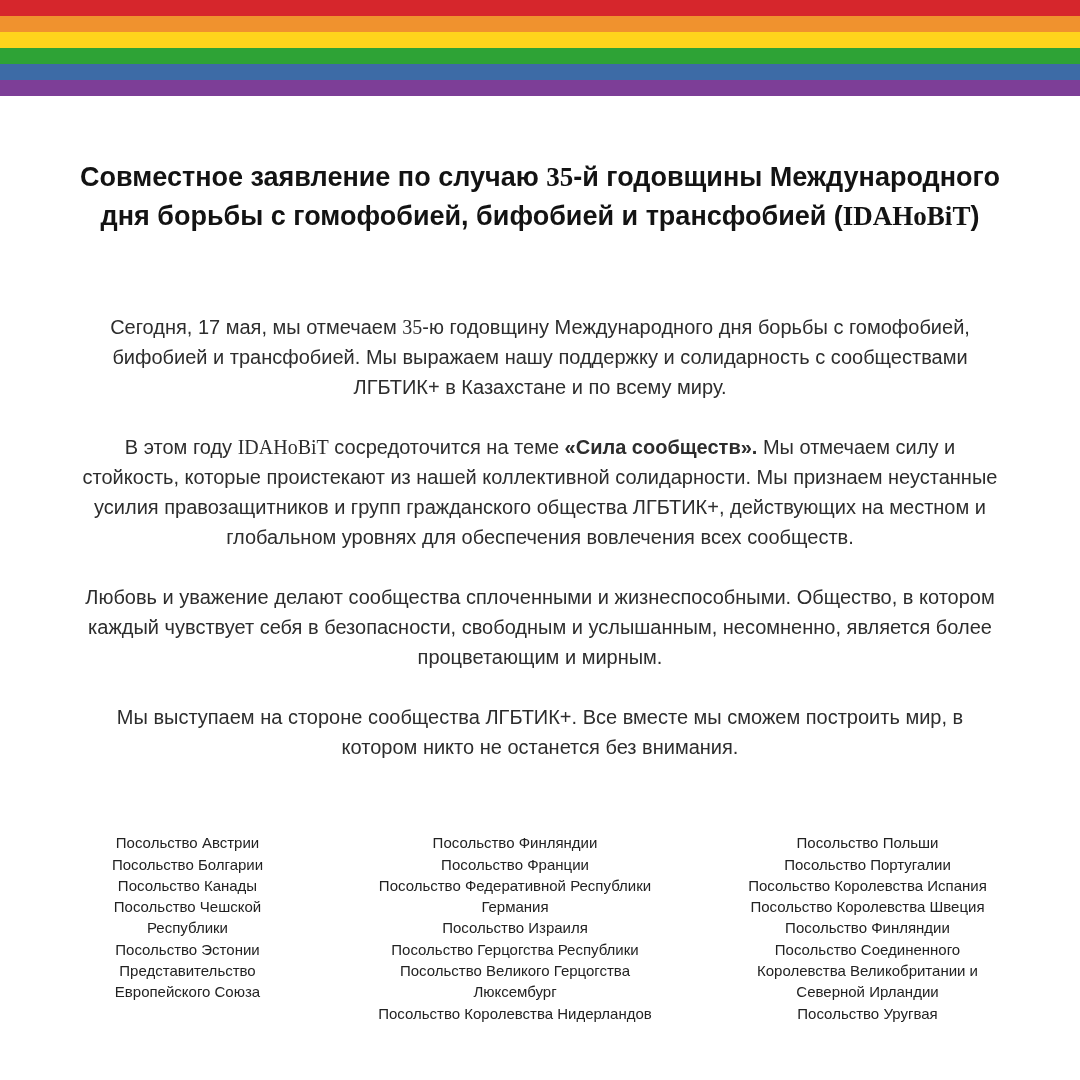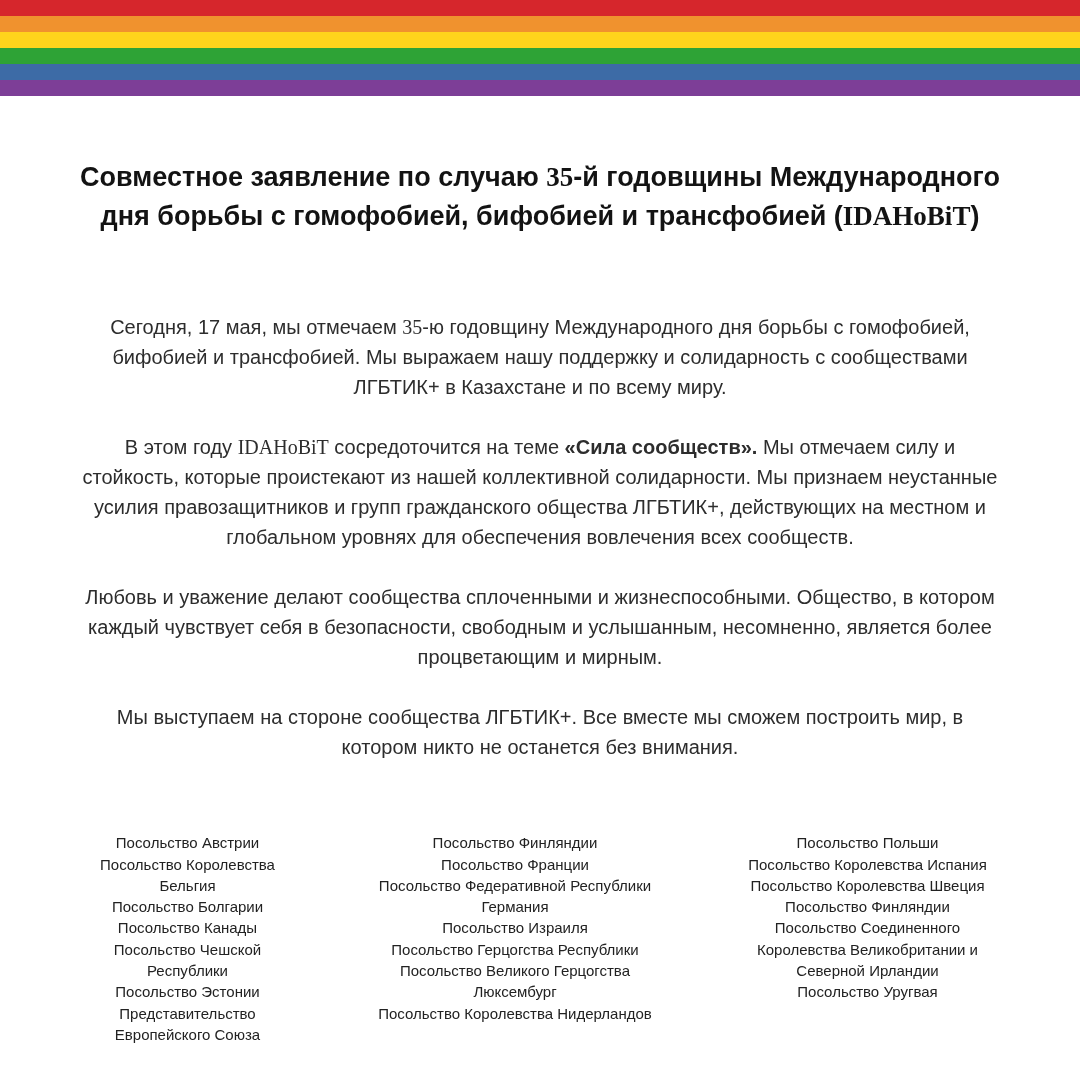--- a/index.html
+++ b/index.html
@@ -90,38 +90,38 @@
 
       <p>Любовь и уважение делают сообщества сплоченными и жизнеспособными. Общество, в котором каждый чувствует себя в безопасности, свободным и услышанным, несомненно, является более процветающим и мирным.</p>
 
       <p>Мы выступаем на стороне сообщества ЛГБТИК+. Все вместе мы сможем построить мир, в котором никто не останется без внимания.</p>
 
     </div>
 
     <div class="embassies">
       <div class="embassy-col col1">
           <div class="embassy-item">Посольство Австрии</div>
-          <div class="embassy-item">Посольство Королевства Бельгия</div>
           <div class="embassy-item">Посольство Болгарии</div>
           <div class="embassy-item">Посольство Канады</div>
           <div class="embassy-item">Посольство Чешской Республики</div>
           <div class="embassy-item">Посольство Эстонии</div>
           <div class="embassy-item">Представительство Европейского Союза</div>
         </div>
       <div class="embassy-col col2">
           <div class="embassy-item">Посольство Финляндии</div>
           <div class="embassy-item">Посольство Франции</div>
           <div class="embassy-item">Посольство Федеративной Республики Германия</div>
           <div class="embassy-item">Посольство Израиля</div>
           <div class="embassy-item">Посольство Герцогства Республики</div>
           <div class="embassy-item">Посольство Великого Герцогства Люксембург</div>
           <div class="embassy-item">Посольство Королевства Нидерландов</div>
         </div>
       <div class="embassy-col col3">
           <div class="embassy-item">Посольство Польши</div>
+          <div class="embassy-item">Посольство Португалии</div>
           <div class="embassy-item">Посольство Королевства Испания</div>
           <div class="embassy-item">Посольство Королевства Швеция</div>
           <div class="embassy-item">Посольство Финляндии</div>
           <div class="embassy-item">Посольство Соединенного Королевства Великобритании и Северной Ирландии</div>
           <div class="embassy-item">Посольство Уругвая</div>
         </div>
     </div>
 
   </div>
 </div>

